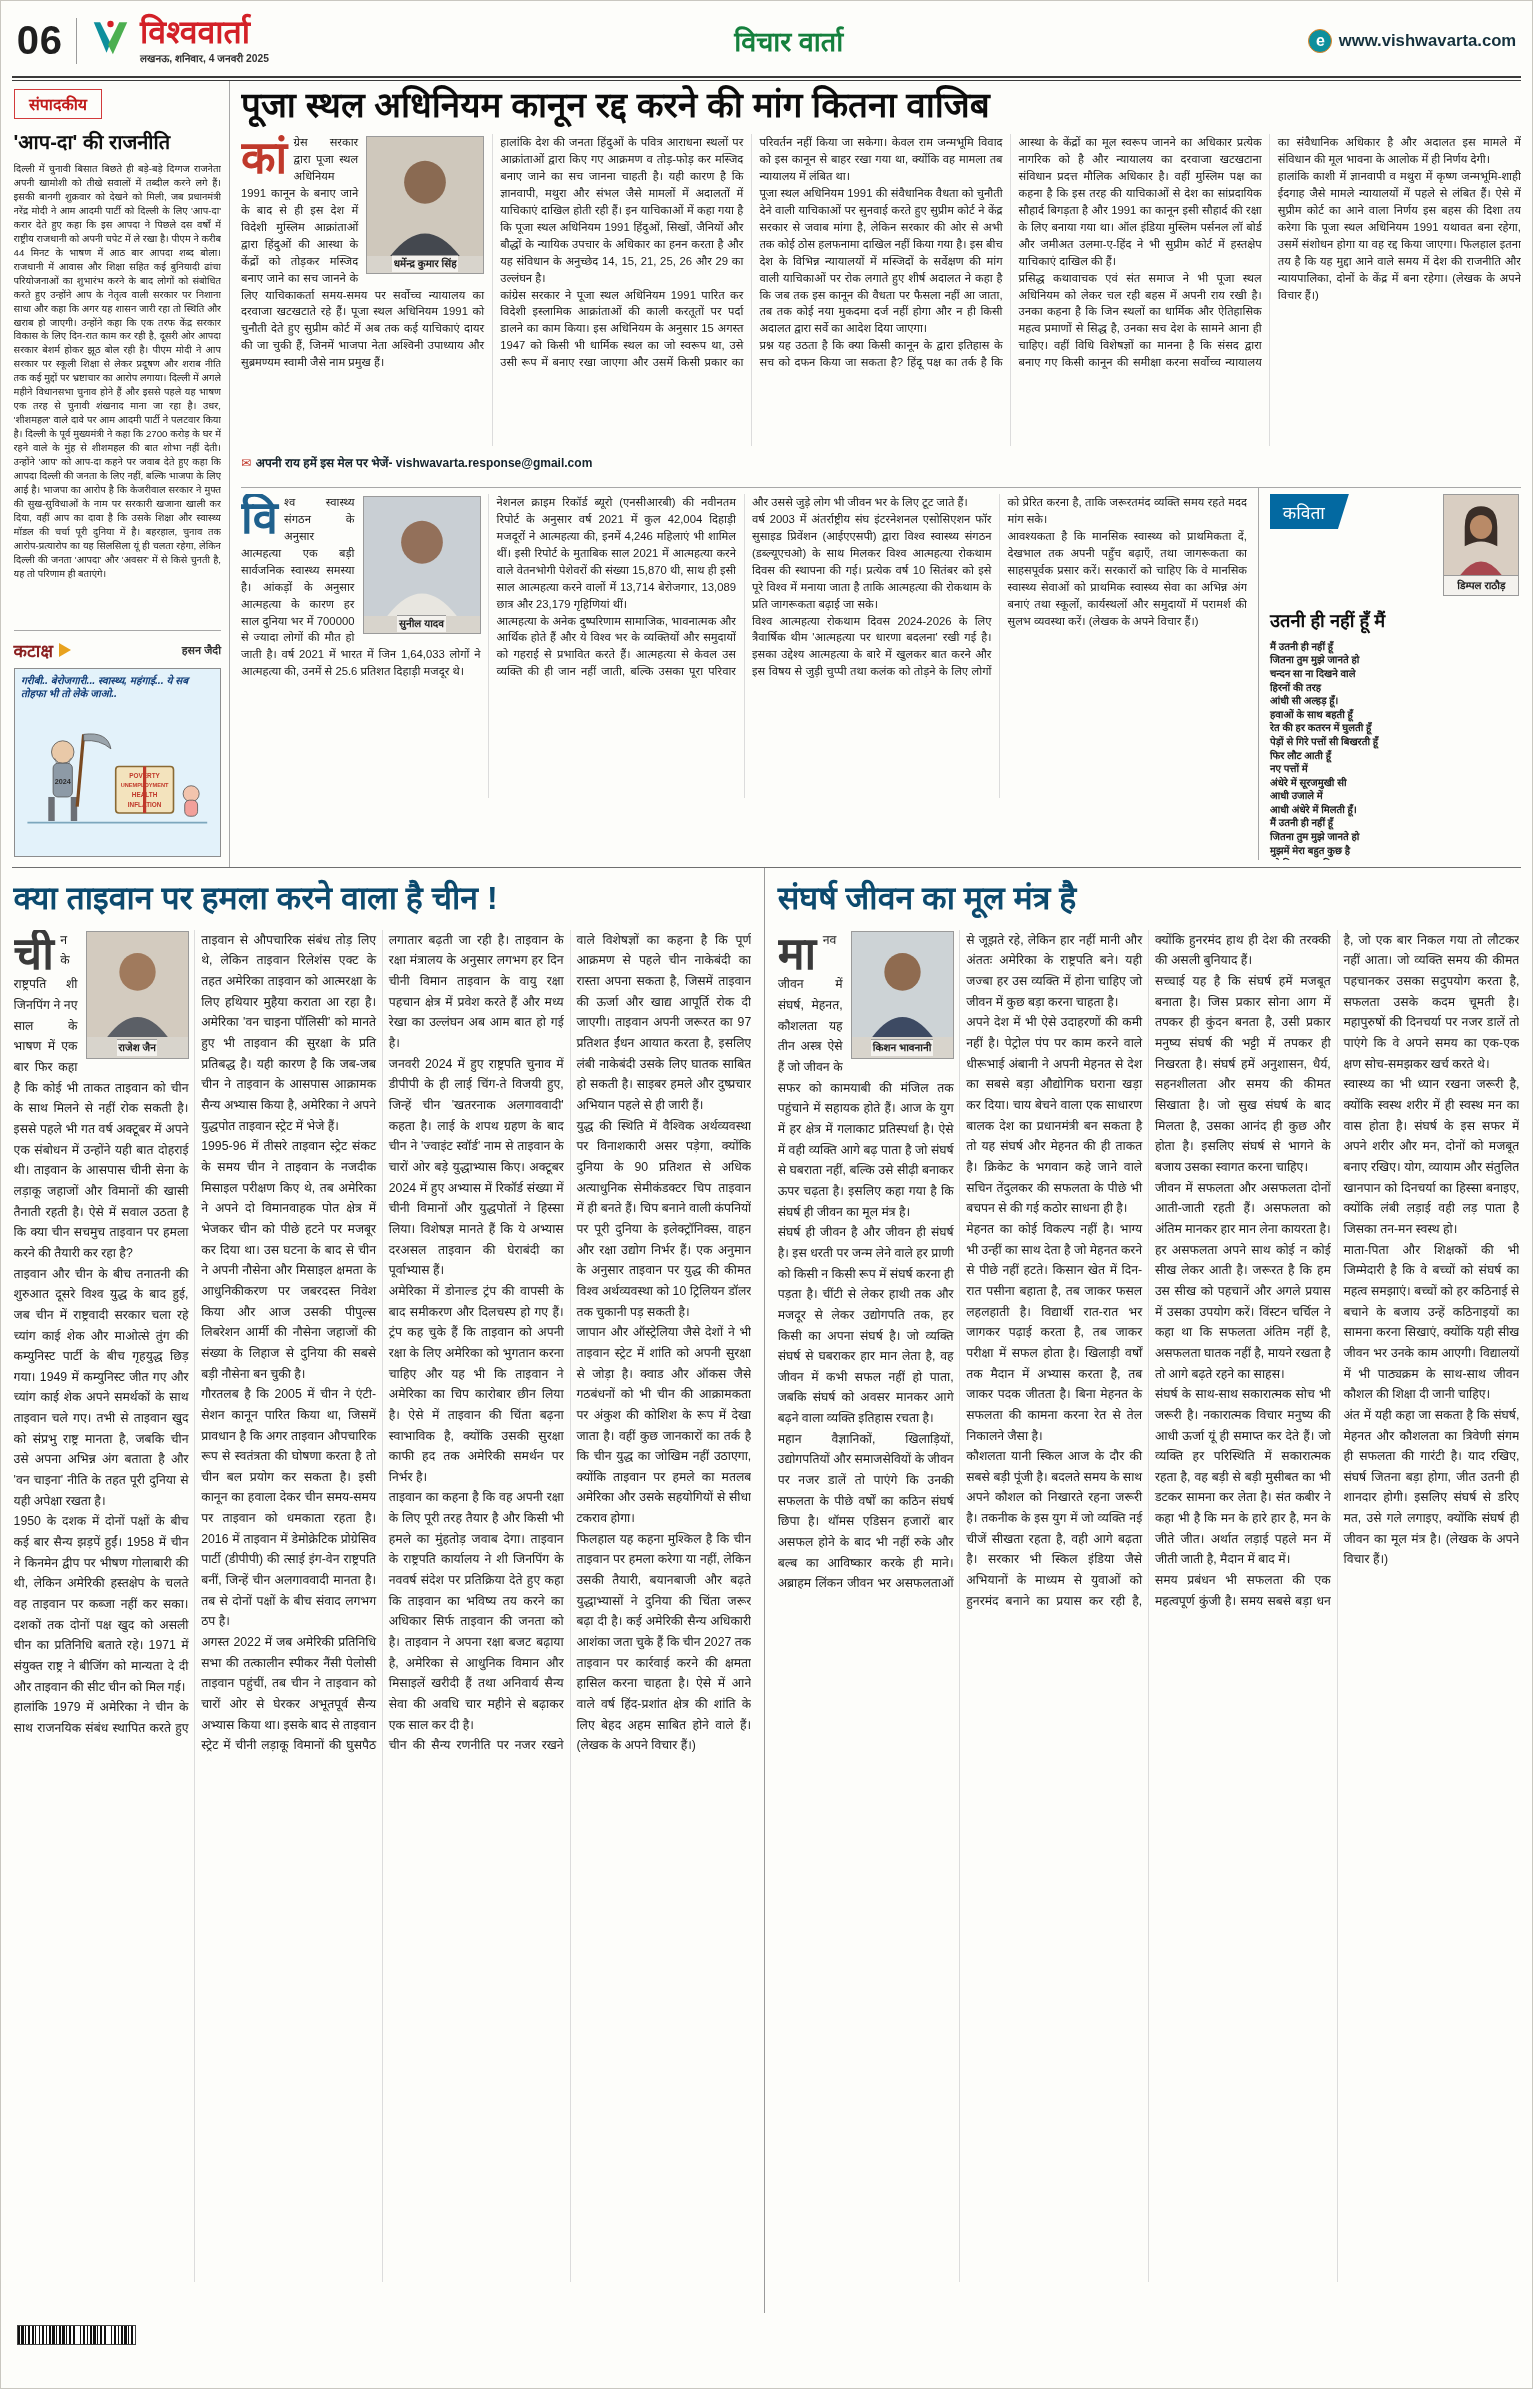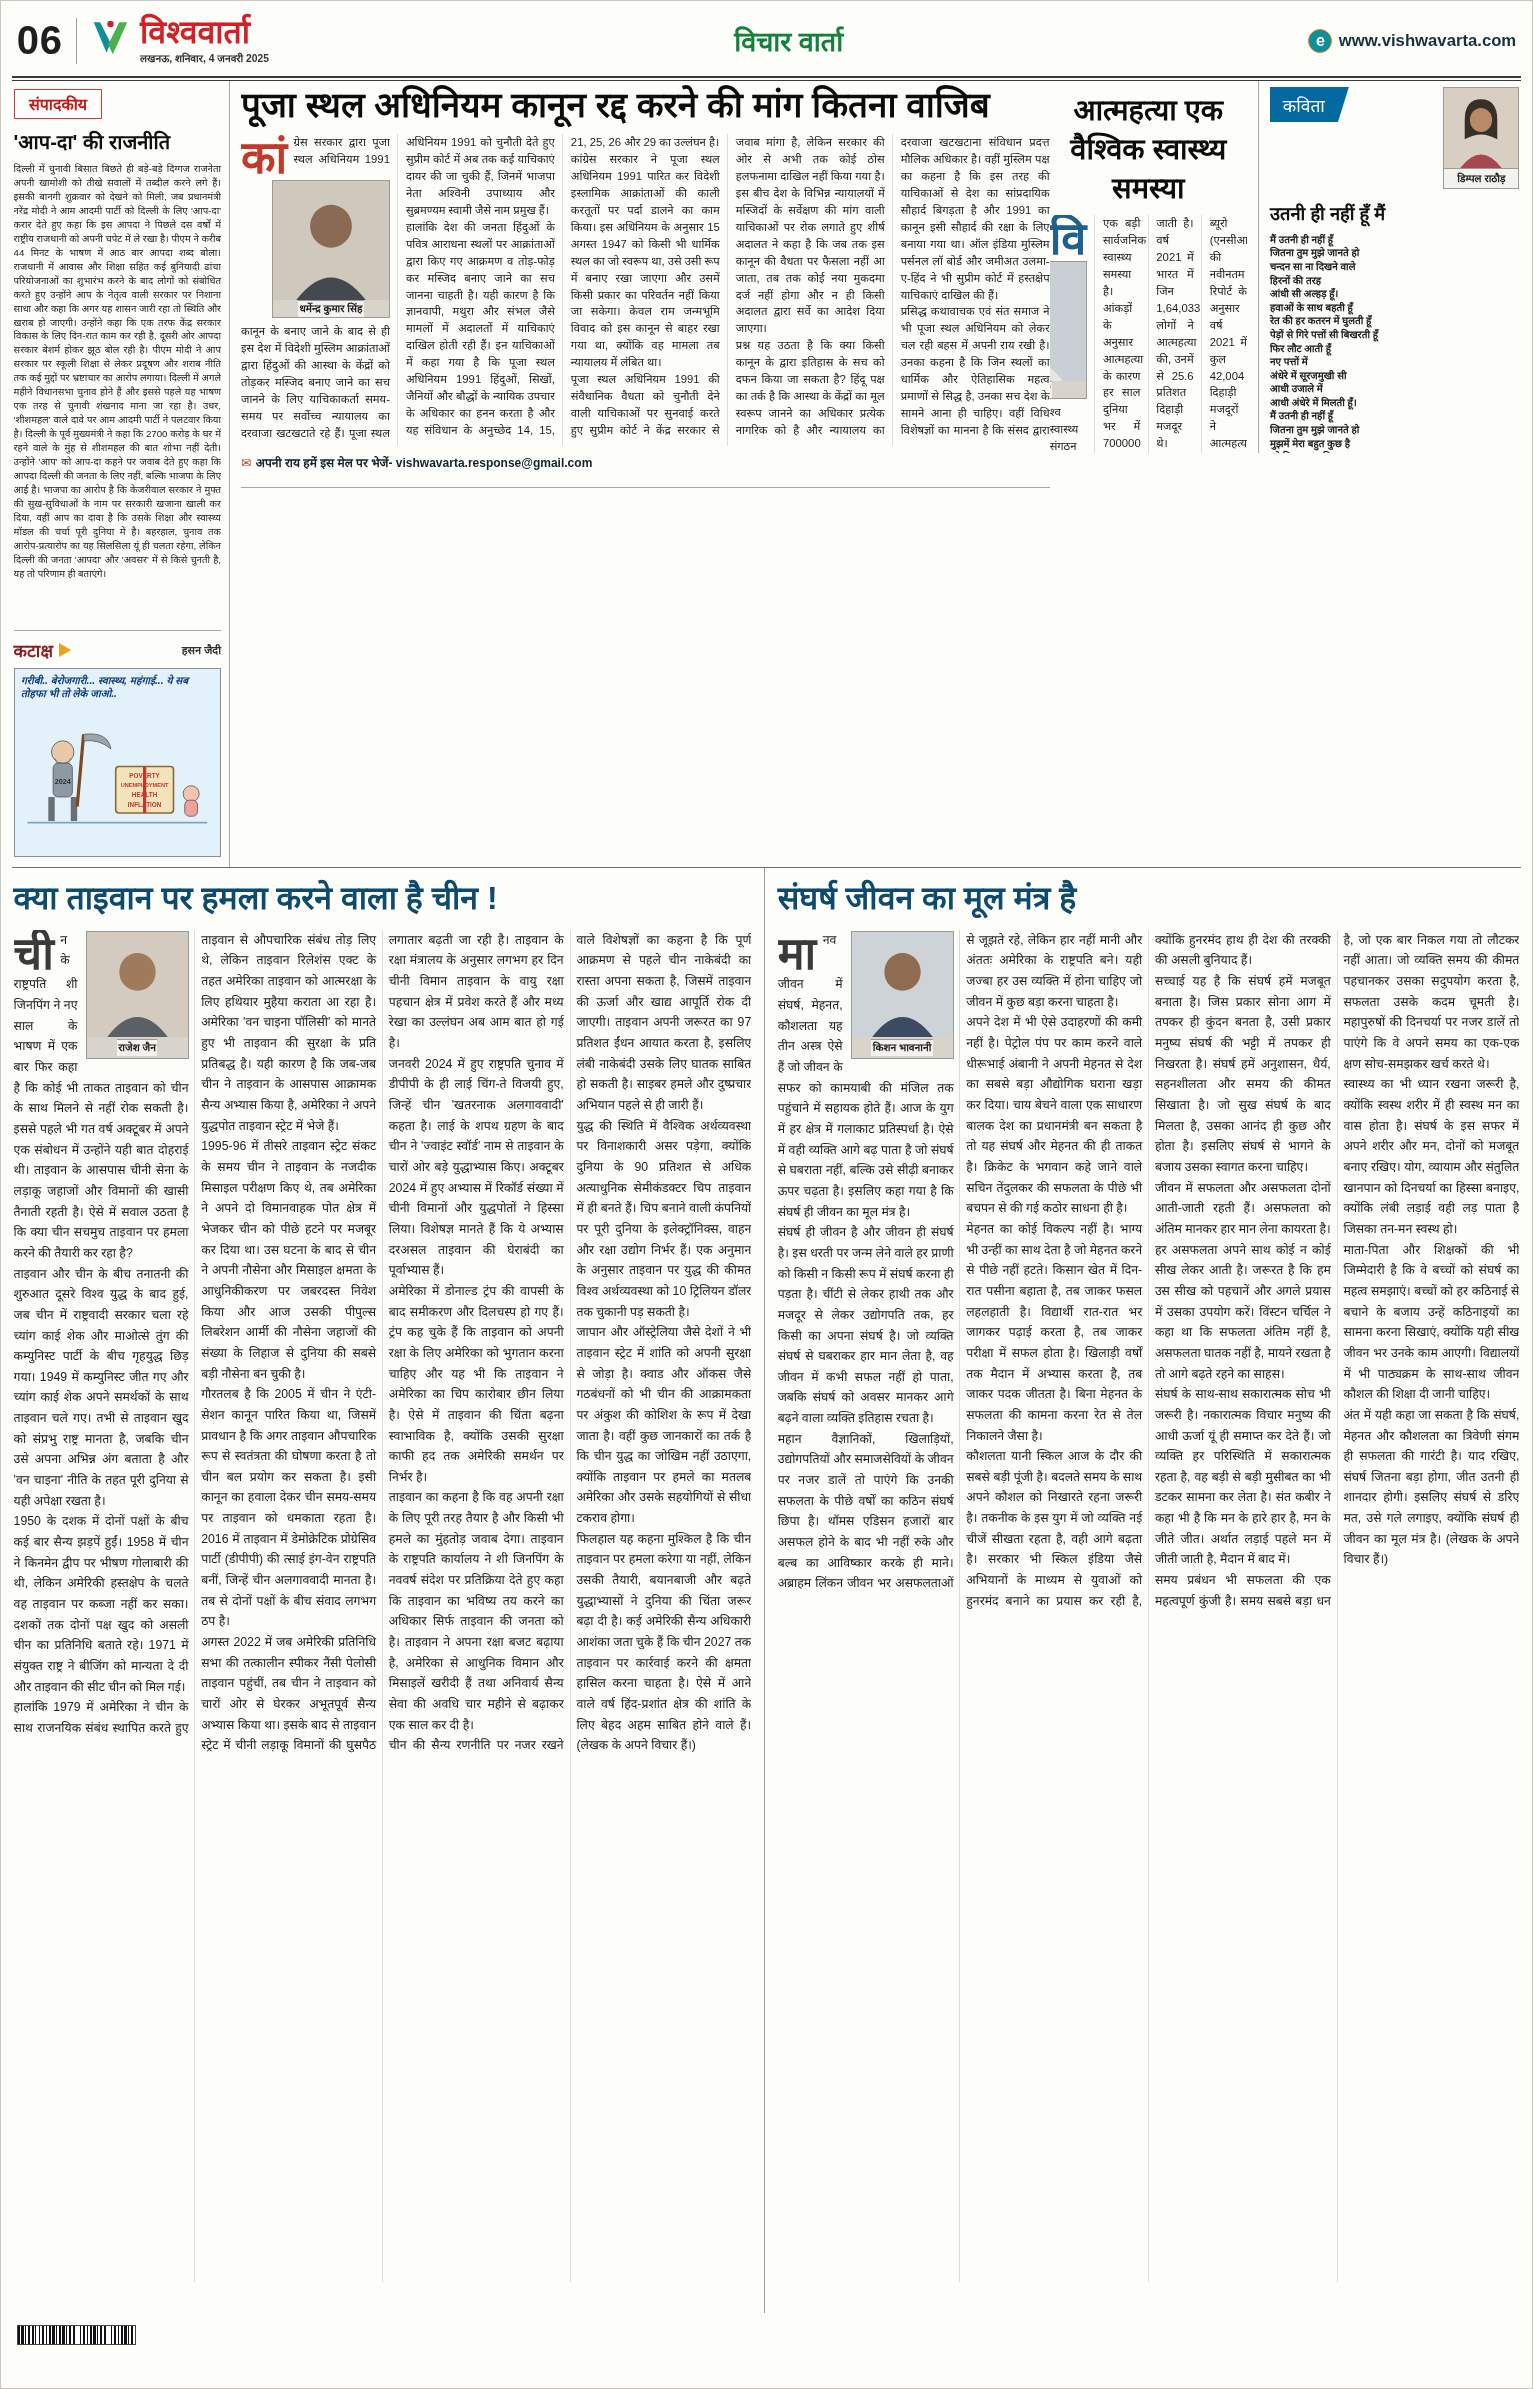--- a/index.html
+++ b/index.html
@@ -28,21 +28,21 @@
 
   .kataksha { margin-top:auto; border-top:0.8px solid #a8a8a8; padding-top:6.4px; height:239px; }
   .kataksha-head { display:flex; align-items:center; gap:6.4px; }
   .kataksha-label { font-size:17.5px; font-weight:800; color:#8a1f1f; }
   .arrow-flag { width:0; height:0; border-top:7.2px solid transparent; border-bottom:7.2px solid transparent; border-left:12.7px solid #e8a21e; }
   .kataksha-artist { margin-left:auto; font-size:11px; font-weight:700; color:#333; }
   .cartoon { border:0.8px solid #8d8d8d; margin-top:6.4px; background:#e3f2fa; height:189px; padding:4.8px 6.4px; overflow:hidden; }
   .cartoon-caption { font-size:10.3px; font-weight:700; font-style:italic; color:#14407a; line-height:1.3; }
 
   
-  .right-area { display:flex; flex-direction:row; padding-left:11px; overflow:hidden; }
+  .right-area { display:flex; flex-direction:column; padding-left:11px; overflow:hidden; }
   .main-article { height:407px; border-bottom:0.8px solid #a8a8a8; padding-top:3.2px; overflow:hidden; }
   .main-headline { font-size:35px; font-weight:800; line-height:1.12; color:#0c0c0c; margin:1.6px 0 9.5px; }
   .main-body { height:312px; column-count:5; column-gap:16px; column-rule:0.8px solid #dcdcdc; font-size:11.3px; line-height:1.5; text-align:justify; overflow:hidden; }
   .flow-text { white-space:pre-line; }
   .dropcap { float:left; font-size:45px; line-height:.92; font-weight:800; padding:3.2px 6.4px 0 0; }
   .dc-red { color:#c0392b; } .dc-blue { color:#1f618d; } .dc-dark { color:#3a3a3a; }
   .photo-float { float:right; width:118px; margin:1.6px 0 4.8px 8px; border:0.8px solid #9a9a9a; background:#d8d4cc; text-align:center; }
   .photo-float svg { display:block; width:100%; height:119px; }
   .photo-float.small { width:103px; } .photo-float.small svg { height:105px; }
   .photo-caption { font-size:10.3px; font-weight:800; padding:2.4px 1.6px; background:#f4f2ee; border-top:0.8px solid #9a9a9a; color:#222; }
@@ -167,21 +167,20 @@
 प्रसिद्ध कथावाचक एवं संत समाज ने भी पूजा स्थल अधिनियम को लेकर चल रही बहस में अपनी राय रखी है। उनका कहना है कि जिन स्थलों का धार्मिक और ऐतिहासिक महत्व प्रमाणों से सिद्ध है, उनका सच देश के सामने आना ही चाहिए। वहीं विधि विशेषज्ञों का मानना है कि संसद द्वारा बनाए गए किसी कानून की समीक्षा करना सर्वोच्च न्यायालय का संवैधानिक अधिकार है और अदालत इस मामले में संविधान की मूल भावना के आलोक में ही निर्णय देगी।
 हालांकि काशी में ज्ञानवापी व मथुरा में कृष्ण जन्मभूमि-शाही ईदगाह जैसे मामले न्यायालयों में पहले से लंबित हैं। ऐसे में सुप्रीम कोर्ट का आने वाला निर्णय इस बहस की दिशा तय करेगा कि पूजा स्थल अधिनियम 1991 यथावत बना रहेगा, उसमें संशोधन होगा या वह रद्द किया जाएगा। फिलहाल इतना तय है कि यह मुद्दा आने वाले समय में देश की राजनीति और न्यायपालिका, दोनों के केंद्र में बना रहेगा। (लेखक के अपने विचार हैं।)</span>
         </div>
         <div class="feedback-line">
           <span class="mail-mark">✉</span><span>अपनी राय हमें इस मेल पर भेजें- vishwavarta.response@gmail.com</span>
         </div>
       </div>
 
       <div class="row2">
         <div class="health">
-          <div class="health-headline">आत्महत्या एक वैश्विक स्वास्थ्य समस्या</div>
           <div class="health-body">
             <span class="dropcap dc-blue">वि</span>
             <span class="photo-float">
               <svg viewBox="0 0 100 100" preserveAspectRatio="none">
                 <rect width="100" height="100" fill="#c9cfd4"></rect>
                 <circle cx="50" cy="38" r="18" fill="#93705a"></circle>
                 <path d="M20 100 Q50 62 80 100 Z" fill="#e8e6e0"></path>
               </svg>
               <span class="photo-caption">सुनील यादव</span>
             </span>

